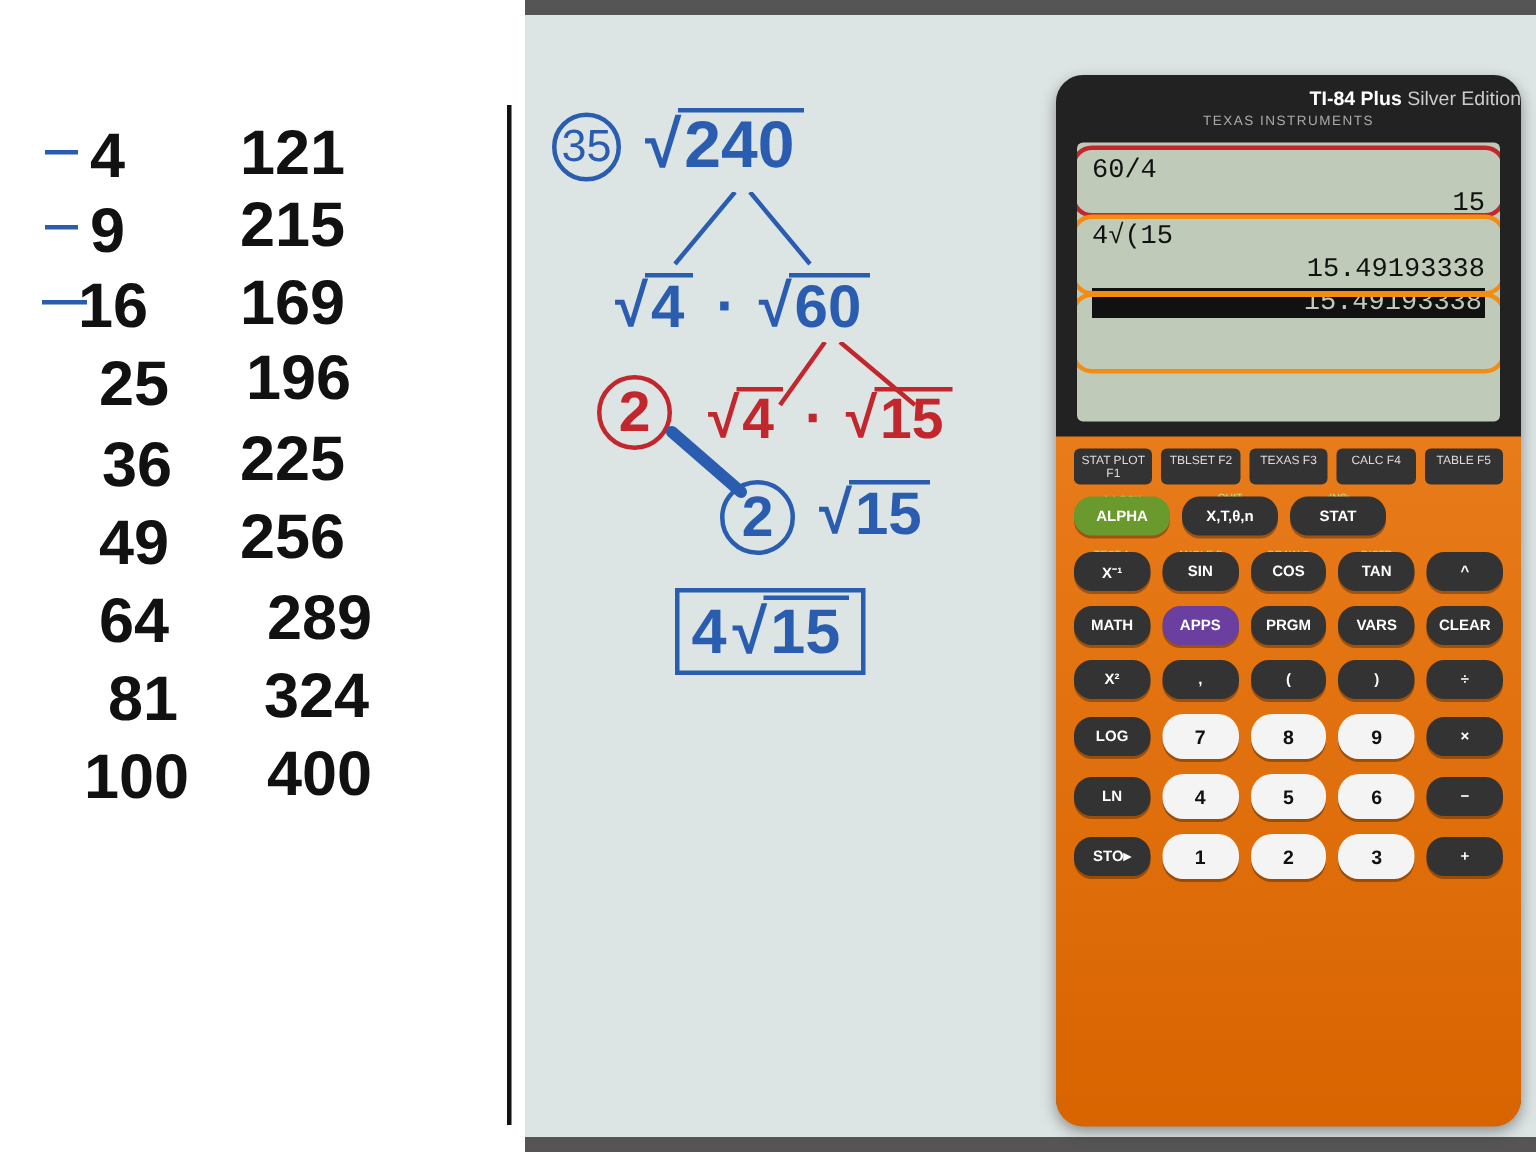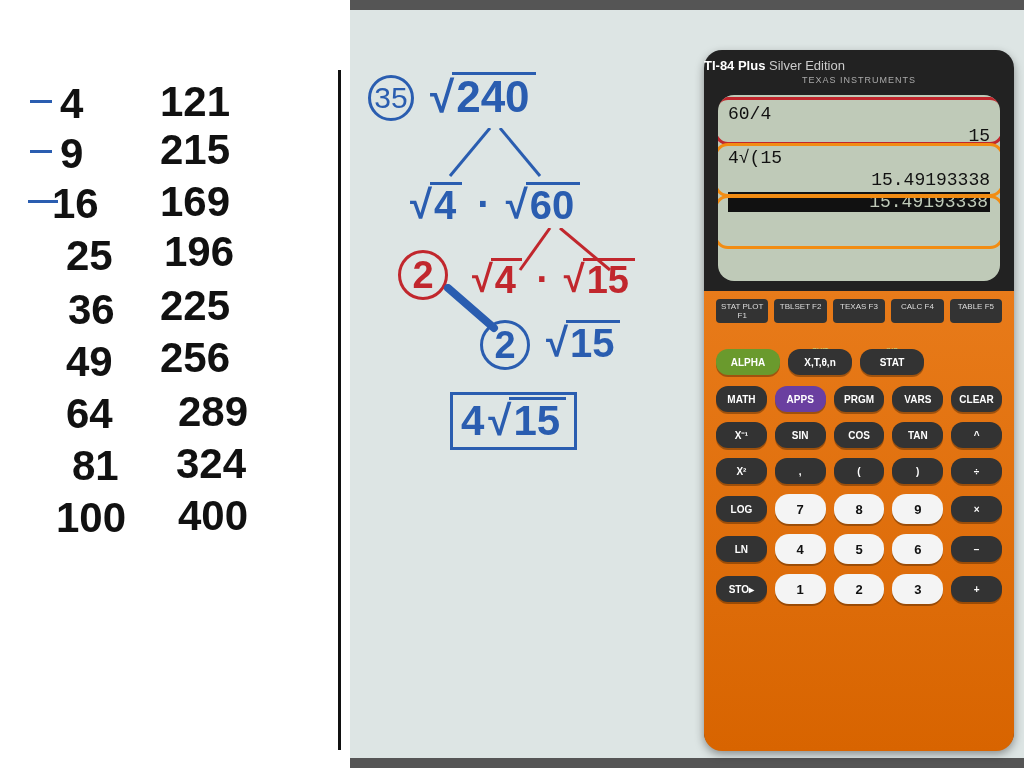--- a/index.html
+++ b/index.html
@@ -12,31 +12,31 @@
   .divider{position:absolute;left:338px;top:70px;width:3px;height:680px;background:#111}
   .problem-num{position:absolute;left:368px;top:75px;font-size:30px;color:#2a5db0;border:3px solid #2a5db0;border-radius:50%;width:40px;height:40px;display:flex;align-items:center;justify-content:center}
   .sqrt{display:inline-flex;align-items:flex-start}
   .sqrt .rad{border-top:3px solid currentColor;padding:0 6px 0 4px;line-height:1}
   .sqrt .v{font-size:inherit;margin-right:-2px}
   .circle-red{border:3px solid #c1272d;border-radius:50%;display:inline-flex;align-items:center;justify-content:center}
   .circle-blue{border:3px solid #2a5db0;border-radius:50%;display:inline-flex;align-items:center;justify-content:center}
   .box-blue{border:3px solid #2a5db0;padding:2px 8px;display:inline-flex;align-items:center}
   
   .calc{position:absolute;right:10px;top:50px;width:310px;height:700px;background:#222;border-radius:18px;box-shadow:0 4px 10px rgba(0,0,0,.4);color:#ddd;font-family:Arial,sans-serif}
-  .calc-head{text-align:left;padding:8px 0 2px;font-size:13px;color:#ccc}
+  .calc-head{text-align:right;padding:8px 0 2px;font-size:13px;color:#ccc}
   .calc-head b{color:#fff}
   .calc-sub{text-align:center;font-size:9px;color:#aaa;letter-spacing:1px}
-  .calc-screen{margin:10px 14px;background:#bfcab8;height:170px;border-radius:16px;padding:8px 10px;color:#111;font-family:'Courier New',monospace;font-size:18px;position:relative;overflow:hidden}
+  .calc-screen{margin:10px 14px;background:#bfcab8;height:170px;border-radius:4px;padding:8px 10px;color:#111;font-family:'Courier New',monospace;font-size:18px;position:relative;overflow:hidden}
   .scr-line{display:flex;justify-content:space-between;padding:1px 0}
   .scr-right{text-align:right;flex:1}
   .scr-hl{background:#111;color:#bfcab8;padding:0 2px}
   .ann-red{position:absolute;border:3px solid #c1272d;border-radius:14px}
   .ann-orange{position:absolute;border:3px solid #f28c13;border-radius:14px}
   .calc-body{background:linear-gradient(#e87b1a,#d86400);margin:0;border-radius:0 0 18px 18px;padding:8px 12px 14px;height:460px;box-sizing:border-box}
-  .frow{display:flex;gap:6px;margin-bottom:24px}
+  .frow{display:flex;gap:6px;margin-bottom:6px}
   .fkey{flex:1;background:#333;color:#ddd;border-radius:4px;font-size:8px;text-align:center;padding:3px 0}
   .krow{display:flex;gap:8px;margin-bottom:10px;align-items:center}
   .key{flex:1;height:26px;border-radius:12px;display:flex;align-items:center;justify-content:center;font-size:10px;font-weight:bold;box-shadow:0 2px 0 rgba(0,0,0,.3)}
   .k-dark{background:#333;color:#fff}
   .k-green{background:#6a9a2d;color:#fff}
   .k-blue{background:#2a5db0;color:#fff}
   .k-purple{background:#6a3fa0;color:#fff}
   .k-white{background:#f4f4f4;color:#111;height:30px;border-radius:14px;font-size:13px}
   .dpad{width:70px;height:52px;background:#333;border-radius:26px/20px;position:relative;flex:0 0 70px}
   .dpad::before,.dpad::after{content:"";position:absolute;background:#555}
@@ -204,34 +204,34 @@
       <div style="flex:0 0 70px"></div>
     </div>
     <div class="lrow">
           <div class="lbl">TEST A</div>
           <div class="lbl">ANGLE B</div>
           <div class="lbl">DRAW C</div>
           <div class="lbl">DISTR</div>
           <div class="lbl"></div>
         </div>
     <div class="krow">
+      <div class="key k-dark">X⁻¹</div>
+      <div class="key k-dark">SIN</div>
+      <div class="key k-dark">COS</div>
+      <div class="key k-dark">TAN</div>
+      <div class="key k-dark">^</div>
+    </div>
+    <div class="krow">
       <div class="key k-dark">MATH</div>
       <div class="key k-purple">APPS</div>
       <div class="key k-dark">PRGM</div>
       <div class="key k-dark">VARS</div>
       <div class="key k-dark">CLEAR</div>
     </div>
     <div class="krow">
-      <div class="key k-dark">X⁻¹</div>
-      <div class="key k-dark">SIN</div>
-      <div class="key k-dark">COS</div>
-      <div class="key k-dark">TAN</div>
-      <div class="key k-dark">^</div>
-    </div>
-    <div class="krow">
       <div class="key k-dark">X²</div>
       <div class="key k-dark">,</div>
       <div class="key k-dark">(</div>
       <div class="key k-dark">)</div>
       <div class="key k-dark">÷</div>
     </div>
     <div class="krow">
       <div class="key k-dark">LOG</div>
       <div class="key k-white">7</div>
       <div class="key k-white">8</div>

